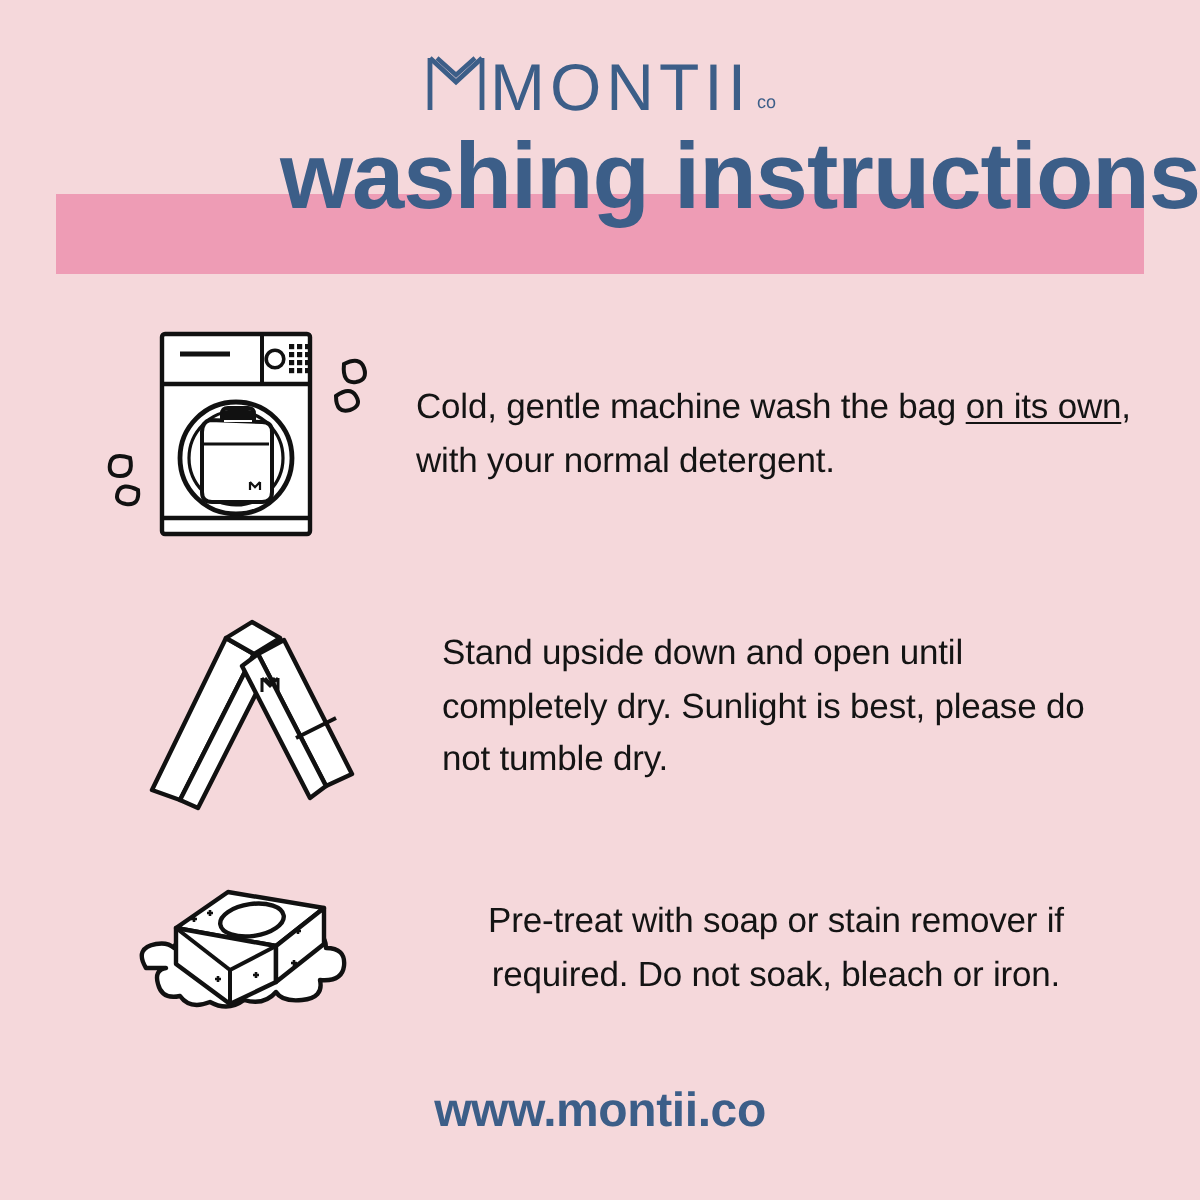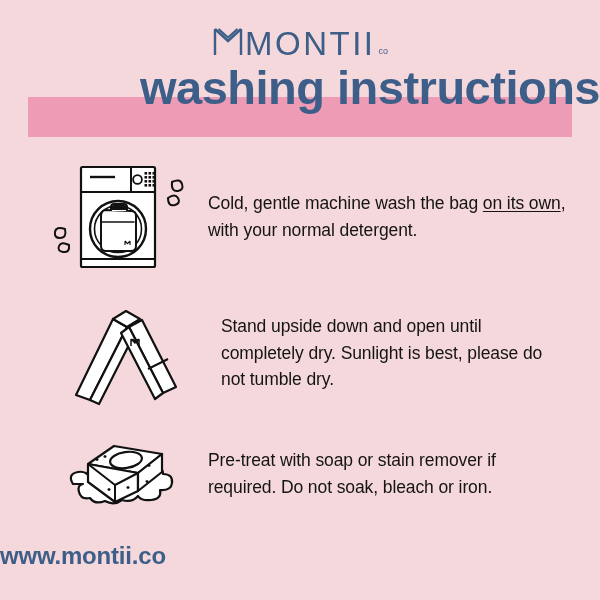--- a/index.html
+++ b/index.html
@@ -85,21 +85,21 @@
   
   .row {
     position: absolute;
     left: 28px;
     width: 544px;
     display: flex;
     align-items: center;
   }
   #row-1 { top: 152px;  height: 130px; }
   #row-2 { top: 292px;  height: 122px; gap: 13px; }
-  #row-3 { top: 424px;  height: 100px; }
+  #row-3 { top: 424px;  height: 100px; text-align: center; }
 
   .icon-cell {
     width: 180px;
     flex: 0 0 180px;
     display: flex;
     align-items: center;
     justify-content: center;
   }
   .text-cell {
     flex: 1 1 auto;
@@ -111,21 +111,21 @@
     padding-right: 4px;
   }
   .text-cell u { text-underline-offset: 2px; }
 
   
   #footer-url {
     position: absolute;
     left: 0;
     top: 542px;
     width: 600px;
-    text-align: left;
+    text-align: center;
     font-family: "Liberation Sans", sans-serif;
     font-size: 24px;
     font-weight: bold;
     letter-spacing: -0.2px;
     color: #3c5e88;
   }
 </style>
 </head>
 <body>
 

